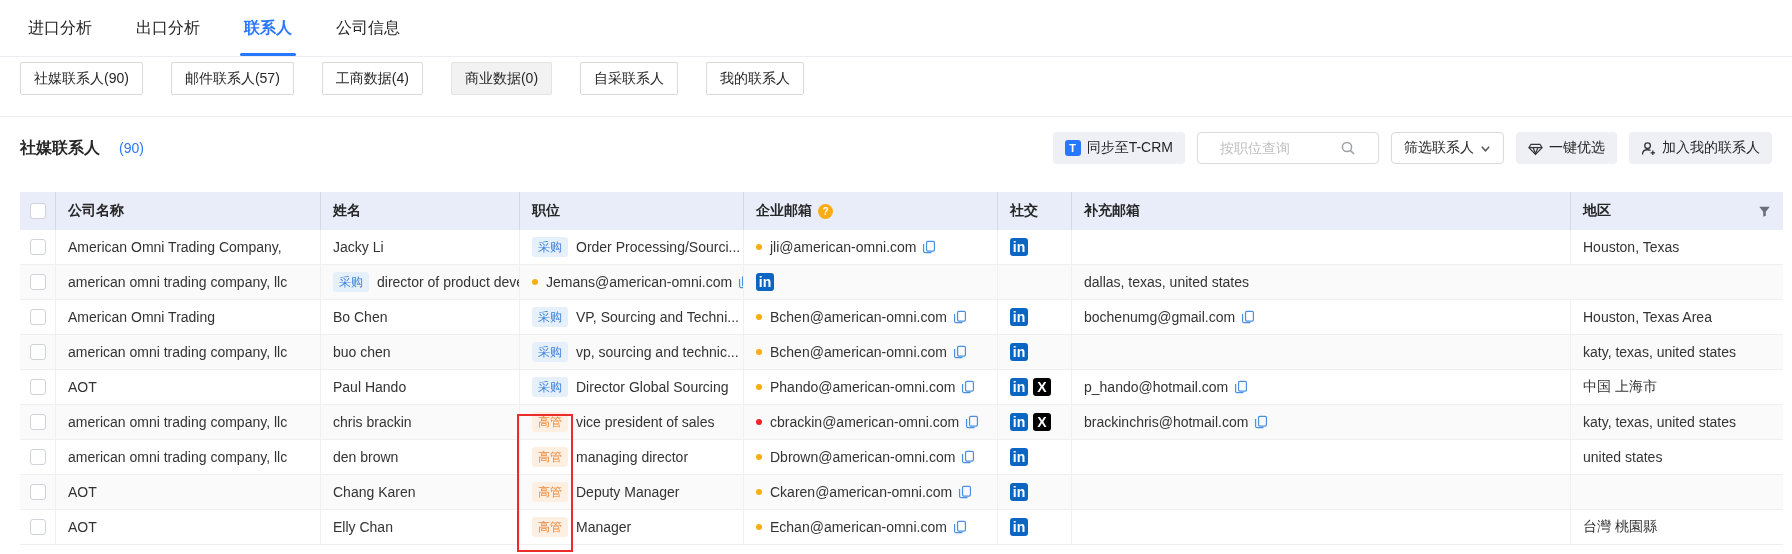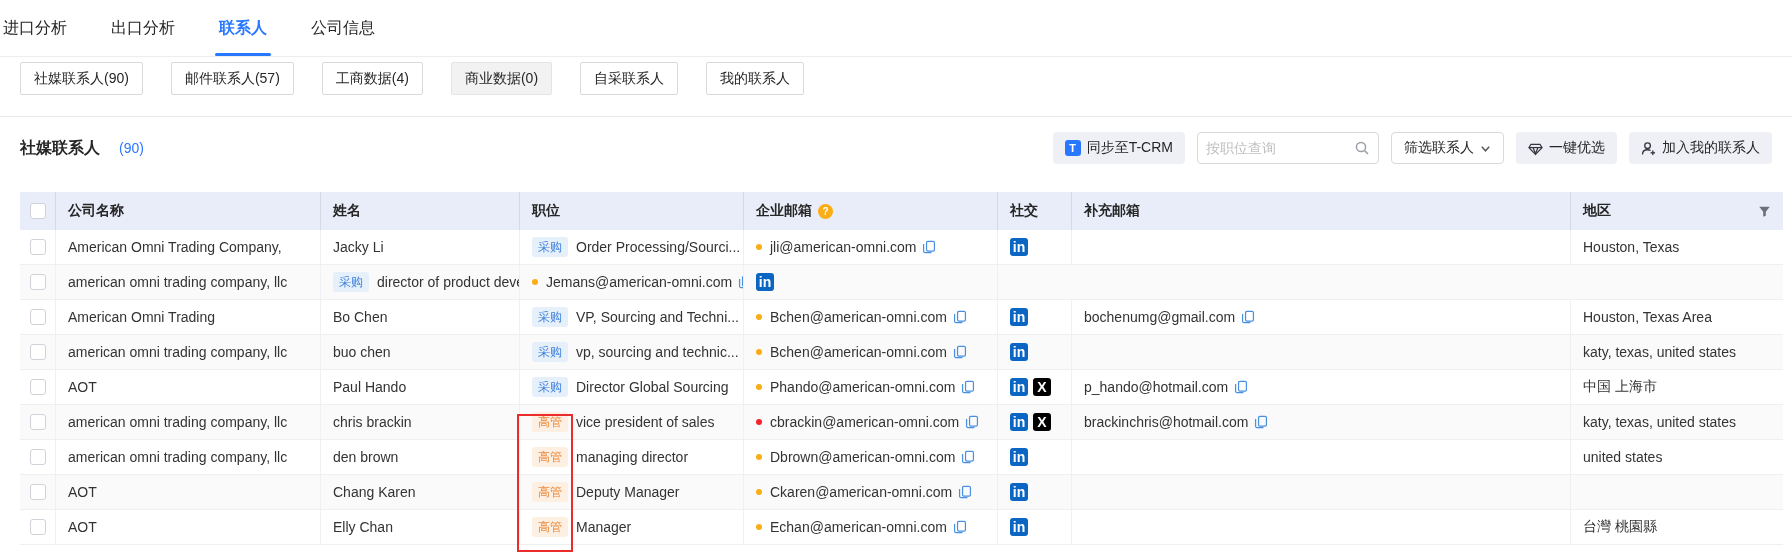--- a/index.html
+++ b/index.html
@@ -3,38 +3,38 @@
 <meta charset="utf-8">
 <style>
   * { margin:0; padding:0; box-sizing:border-box; }
   body { background:#fff; }
   .page {
     position:relative; width:1792px; height:554px; overflow:hidden;
     background:#fff; color:#333;
     font-family:"Liberation Sans","DejaVu Sans",sans-serif;
   }
   
-  .tabs { display:flex; align-items:center; height:57px; padding:0 3px; gap:44px; border-bottom:1px solid #ebedf0; }
+  .tabs { display:flex; align-items:center; height:57px; padding:0 28px; gap:44px; border-bottom:1px solid #ebedf0; }
   .tab { position:relative; height:100%; display:flex; align-items:center; font-size:16px; color:#262626; cursor:pointer; }
   .tab.active { color:#2878ff; font-weight:bold; }
   .tab-underline { position:absolute; left:50%; transform:translateX(-50%); bottom:0; width:calc(100% + 8px); height:3px; background:#2878ff; border-radius:2px; }
   
   .filters { display:flex; gap:28px; margin:5px 20px 0; }
   .filter-btn { height:33px; padding:0 13px; display:flex; align-items:center; border:1px solid #d9d9d9; border-radius:2px; font-size:14px; color:#262626; background:#fff; cursor:pointer; white-space:nowrap; }
   .filter-btn.muted { background:#f2f2f2; border-color:#e4e4e4; }
   .divider { height:1px; background:#e9e9e9; margin-top:21px; }
   
   .section-row { display:flex; align-items:center; margin:15px 20px 0; height:32px;gap:13px; }
   .section-title { font-size:16px; font-weight:bold; color:#262626; }
   .section-count { font-size:14px; color:#2878ff; margin-left:6px; }
   .toolbar { margin-left:auto; display:flex; align-items:center; gap:12px; }
   .tb-btn { height:32px; display:inline-flex; align-items:center; gap:6px; padding:0 12px; border-radius:4px; font-size:14px; color:#262626; background:#eef0f5; cursor:pointer; white-space:nowrap; }
   .tb-btn.outline { background:#fff; border:1px solid #d9d9d9; }
   .tcrm-logo { width:16px; height:16px; border-radius:3px; background:#2878ff; color:#fff; font-size:11px; font-weight:bold; display:flex; align-items:center; justify-content:center; }
-  .search-box { height:32px; width:182px; border:1px solid #d9d9d9; border-radius:4px; display:flex; align-items:center; padding:0 8px; background:#fff; }
+  .search-box { height:32px; width:182px; border:1px solid #d9d9d9; border-radius:4px; display:flex; align-items:center; padding:0 22px; background:#fff; }
   .search-box input { border:none; outline:none; flex:1; min-width:0; font-size:14px; color:#333; font-family:inherit; background:transparent; }
   .search-box input::placeholder { color:#bfbfbf; }
   
   .table { margin:28px 0 0 20px; width:1763px; font-size:14px; }
   .thead, .trow { display:grid; grid-template-columns:36px 265px 199px 224px 254px 74px 499px 212px; }
   .thead { background:#e8edf9; height:38px; }
   .th { display:flex; align-items:center; padding:0 12px; font-weight:bold; color:#262626; border-right:1px solid #d4d9e6; overflow:hidden; white-space:nowrap; }
   .th:last-child { border-right:none; }
   .th.cb, .td.cb { padding:0; justify-content:center; }
   .trow { height:35px; border-bottom:1px solid #efefef; background:#fff; }
@@ -218,20 +218,23 @@
               <svg width="14" height="14" viewBox="0 0 16 16" fill="none" stroke="currentColor" stroke-width="1.4">
                 <rect x="5.2" y="1.6" width="9" height="11" rx="1.5"></rect>
                 <path d="M10.8 14.4 H3.4 A1.6 1.6 0 0 1 1.8 12.8 V4.6"></path>
               </svg>
             </span>
           </div>
           <div class="td">
             <span class="soc linkedin">in</span>
           </div>
           <div class="td"></div>
+          <div class="td">
+            <span>dallas, texas, united states</span>
+          </div>
         </div>
         <div class="trow">
           <div class="td cb">
             <div class="checkbox"></div>
           </div>
           <div class="td">
             <span>American Omni Trading</span>
           </div>
           <div class="td">
             <span>Bo Chen</span>

